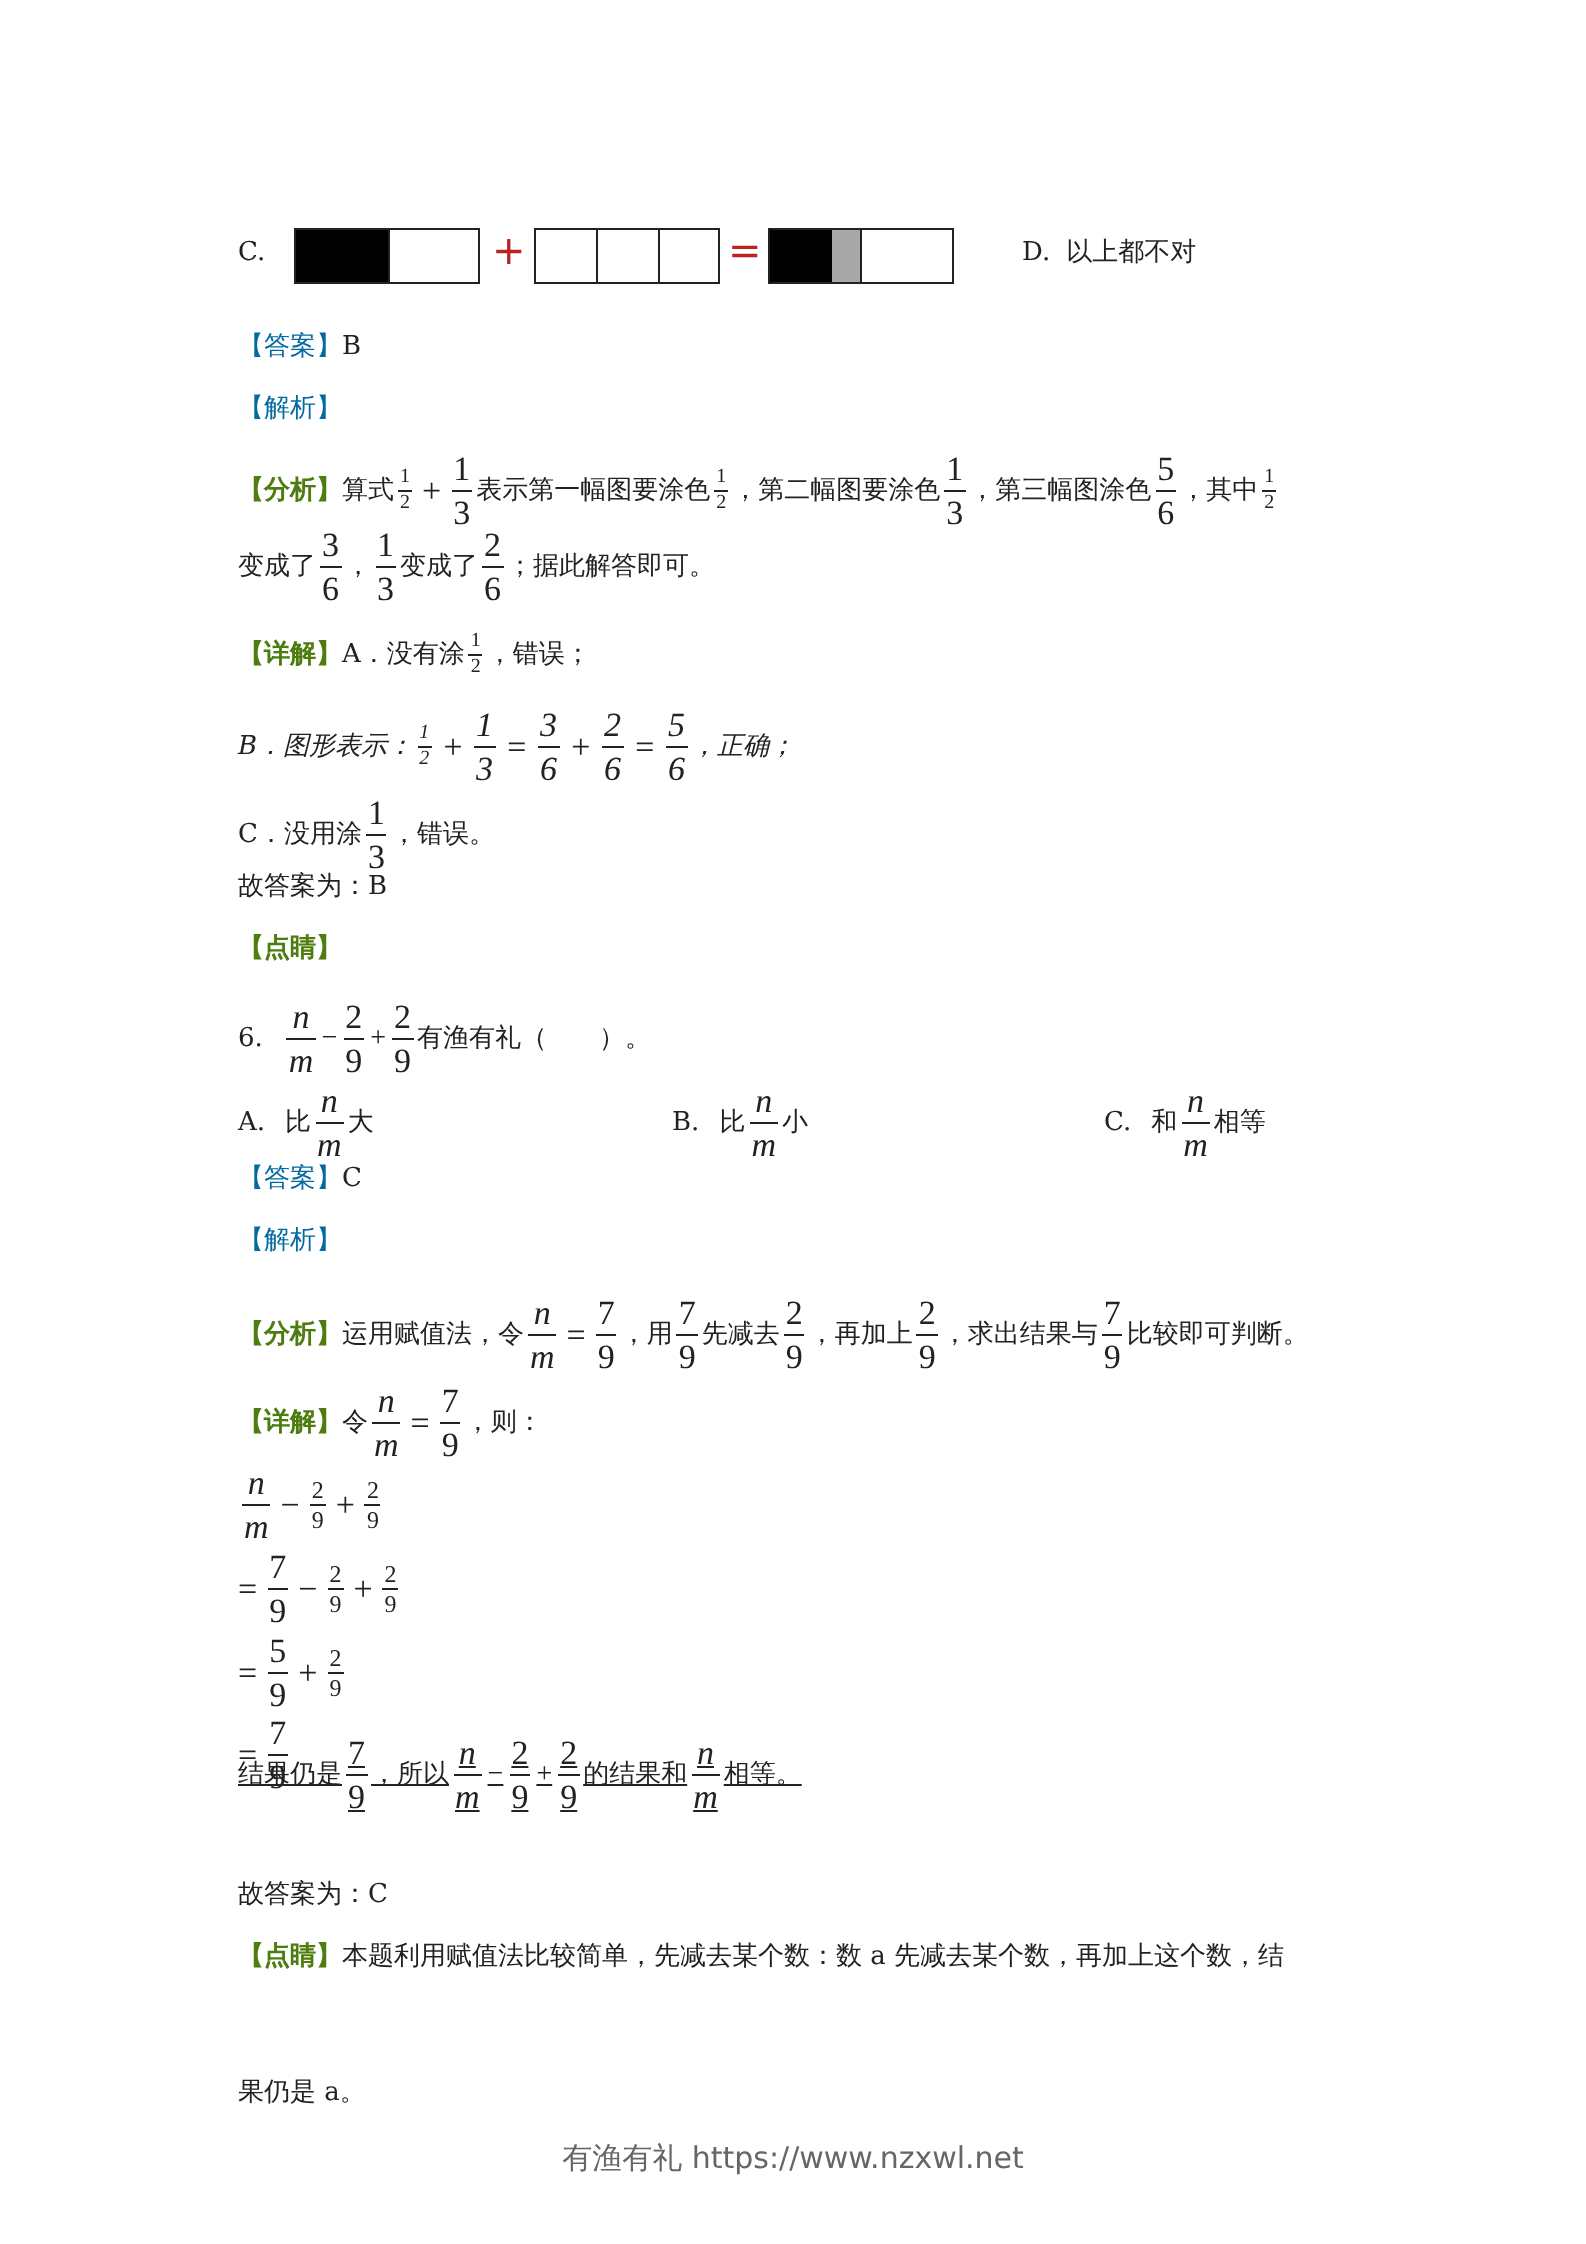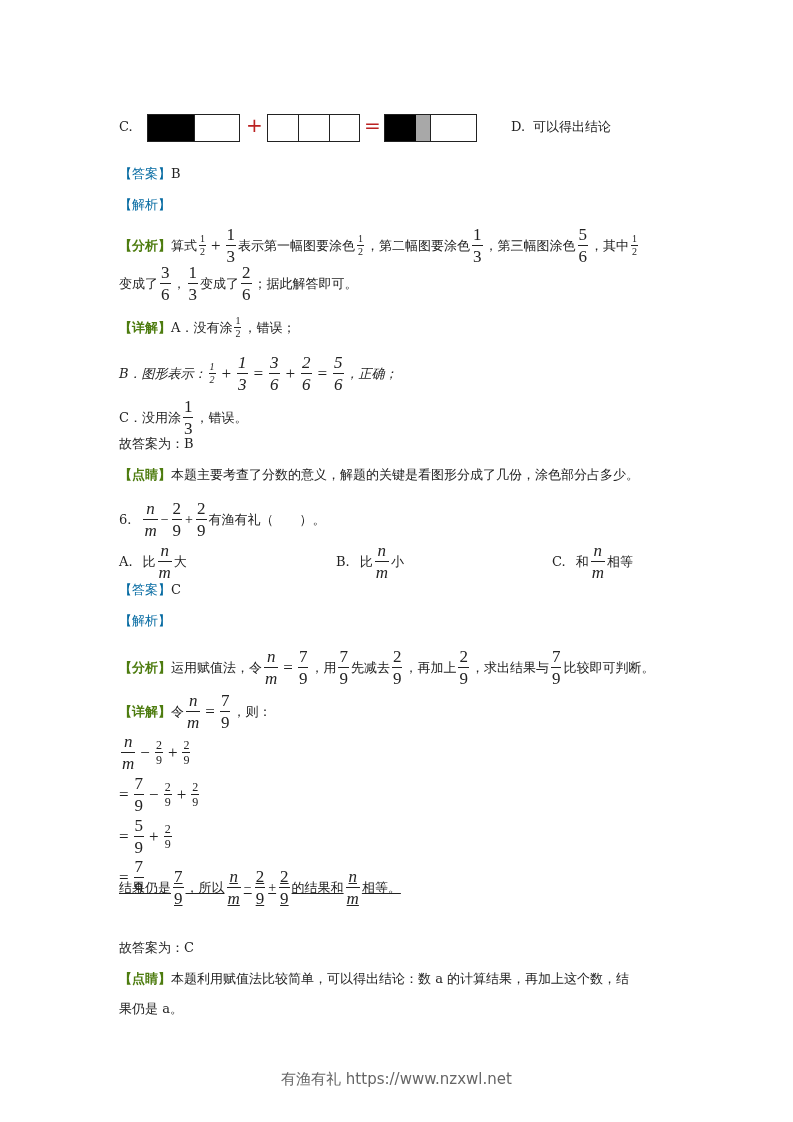--- a/index.html
+++ b/index.html
@@ -45,21 +45,21 @@
   <div class="cell white bl" style="width:33.4%;"></div>
 </div>
 <span class="sym-red" style="left:364px; top:113px;">=</span>
 <div class="box" style="left:384px; top:114px; width:93px;">
   <div class="cell black" style="width:34%;"></div>
   <div class="cell gray" style="width:16%;"></div>
   <div class="cell white bl" style="width:50%;"></div>
 </div>
 <div class="line" style="left:511px; top:120px;">
   <span>D.</span>
-  <span style="margin-left:8px;">可以得出结论</span>
+  <span style="margin-left:8px;">以上都不对</span>
 </div>
 
 <div class="line" style="top:167px;">
   <span class="tag-blue">【答案】</span>
   <span>B</span>
 </div>
 <div class="line" style="top:198px;">
   <span class="tag-blue">【解析】</span>
 </div>
 
@@ -175,21 +175,20 @@
       <span class="bar"></span>
       <span class="den">3</span>
     </span>
   <span>，错误。</span>
 </div>
 <div class="line" style="top:437px;">
   <span>故答案为：B</span>
 </div>
 <div class="line" style="top:468px;">
   <span class="bracket-black">【点睛】</span>
-  <span>本题主要考查了分数的意义，解题的关键是看图形分成了几份，涂色部分占多少。</span>
 </div>
 
 <div class="line" style="top:500px;">
   <span style="margin-right:10px;">6.</span>
   <span class="frac big">
       <span class="num it">n</span>
       <span class="bar"></span>
       <span class="den it">m</span>
     </span>
   <span class="op sm">−</span>
@@ -398,19 +397,19 @@
       <span class="den it">m</span>
     </span>
   <span>相等。</span>
 </div>
 
 <div class="line" style="top:941px;text-align:right;">
   <span>故答案为：C</span>
 </div>
 <div class="line" style="top:972px;">
   <span class="bracket-black">【点睛】</span>
-  <span>本题利用赋值法比较简单，可以得出结论：数 a 的计算结果，再加上这个数，结</span>
-</div>
-<div class="line" style="top:1002px;text-align:center;">
+  <span>本题利用赋值法比较简单，先减去某个数：数 a 先减去某个数，再加上这个数，结</span>
+</div>
+<div class="line" style="top:1040px;text-align:center;">
   <span>果仍是 a。</span>
 </div>
 
 <div class="footer">有渔有礼 https://www.nzxwl.net</div>
 
 </body></html>

